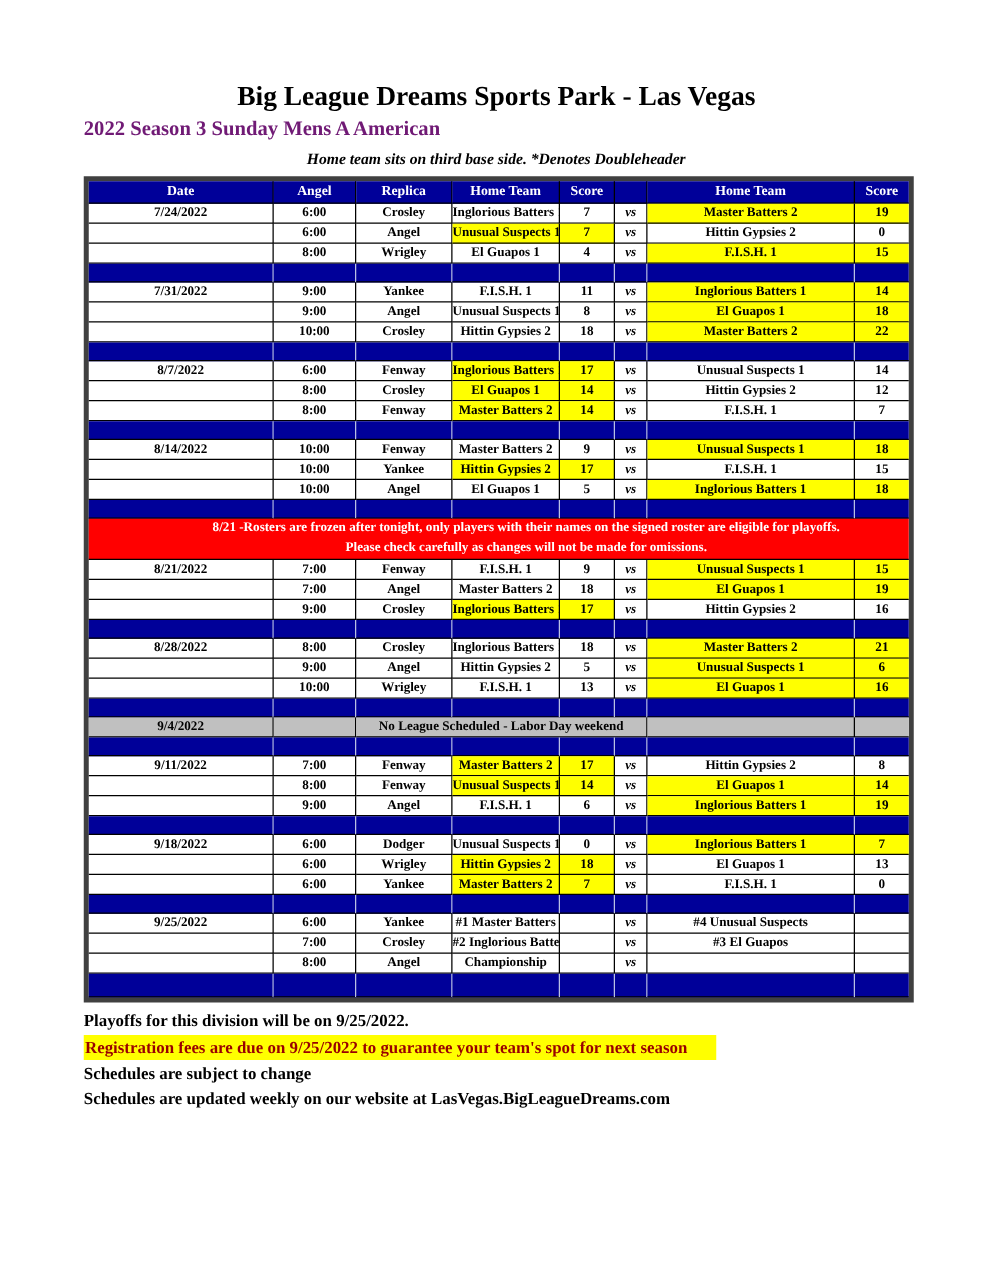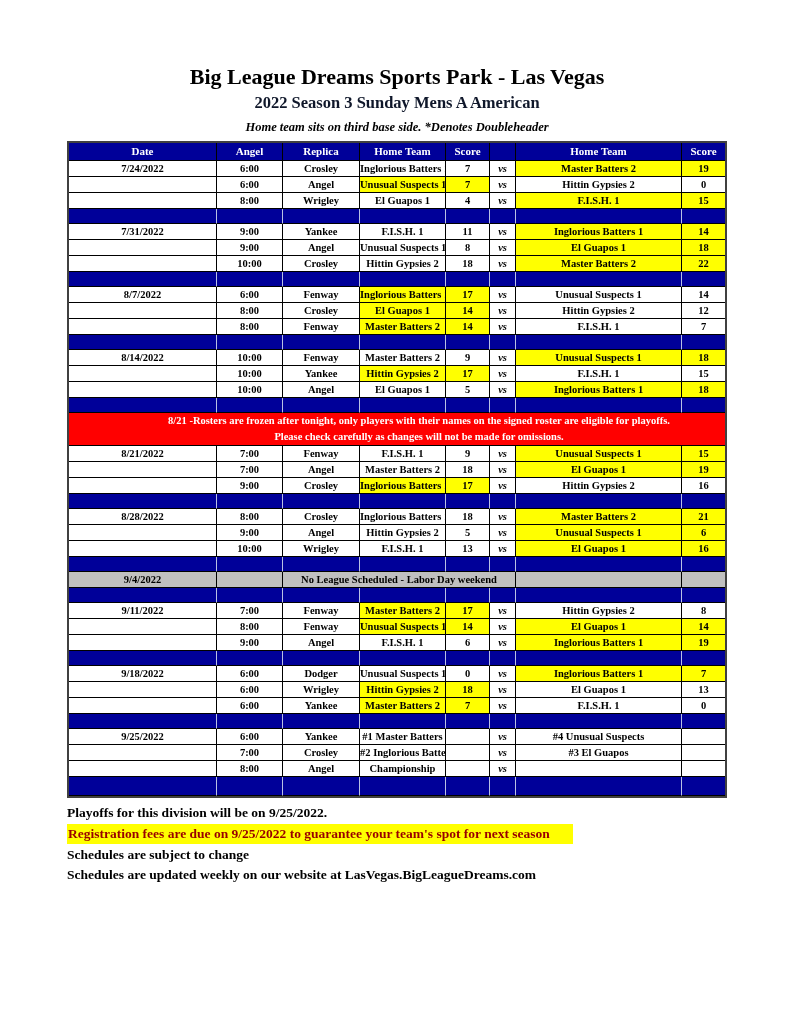--- a/index.html
+++ b/index.html
@@ -3,27 +3,27 @@
 <meta charset="utf-8">
 <style>
   html, body { margin: 0; padding: 0; }
   body {
     width: 791px; height: 1024px; background: #ffffff;
     font-family: "Liberation Serif", serif;
     overflow: hidden;
   }
   .page { padding: 64px 0 0 67px; width: 660px; }
   .title { font-size: 22px; font-weight: bold; text-align: center; margin: 0 0 3px 0; color: #000; }
-  .subtitle { font-size: 16.5px; font-weight: bold; text-align: center; margin: 0 0 7px 0; color: #0f172a; }
+  .subtitle { font-size: 16.5px; font-weight: bold; text-align: left; margin: 0 0 7px 0; color: #701a75; }
   .note { font-size: 12.5px; font-weight: bold; font-style: italic; text-align: center; margin: 0 0 6px 0; color: #000; }
 
   table.sched {
     width: 656px; table-layout: fixed;
     border-collapse: separate; border-spacing: 0;
-    border: 2px solid #404040;
+    border: 4px solid #404040;
   }
   table.sched th, table.sched td {
     box-sizing: border-box;
     border-right: 1px solid #000; border-bottom: 1px solid #000;
     font-weight: bold; text-align: center; vertical-align: middle;
     padding: 0; height: 15px; line-height: 15px;
     font-size: 10.5px; white-space: nowrap; overflow: hidden;
     color: #000;
   }
   table.sched th:last-child, table.sched td:last-child { border-right: none; }

